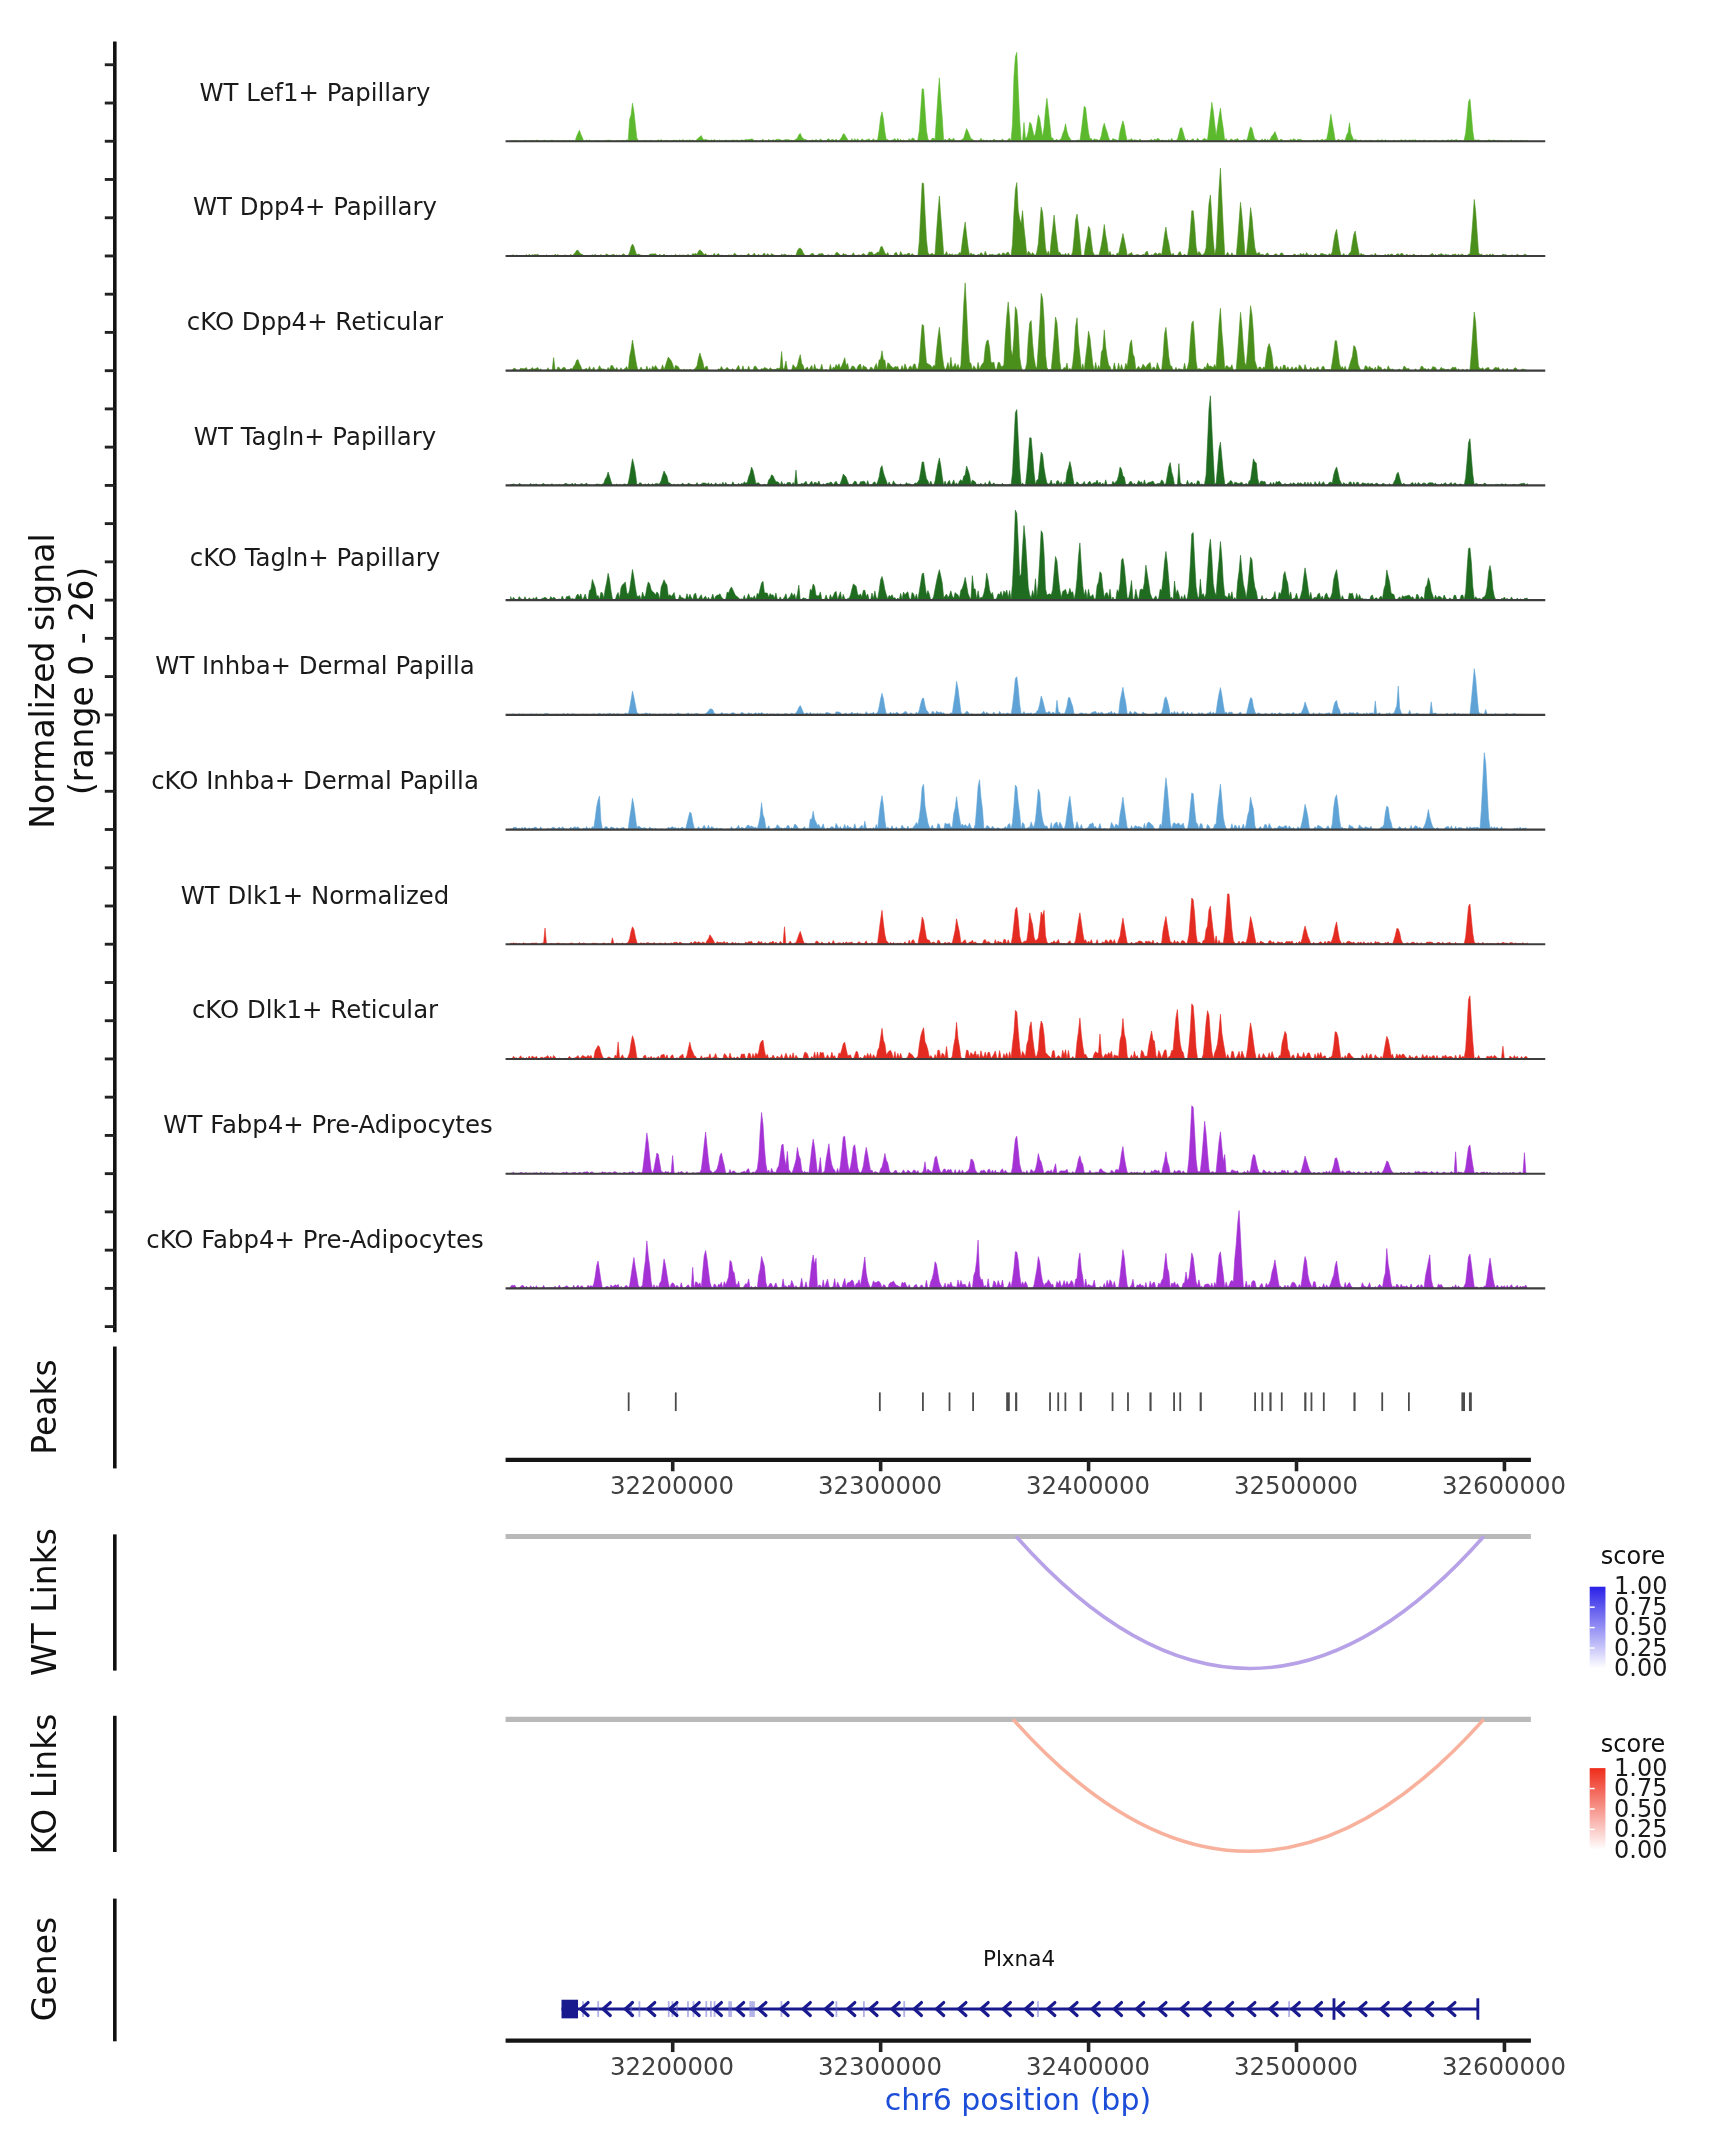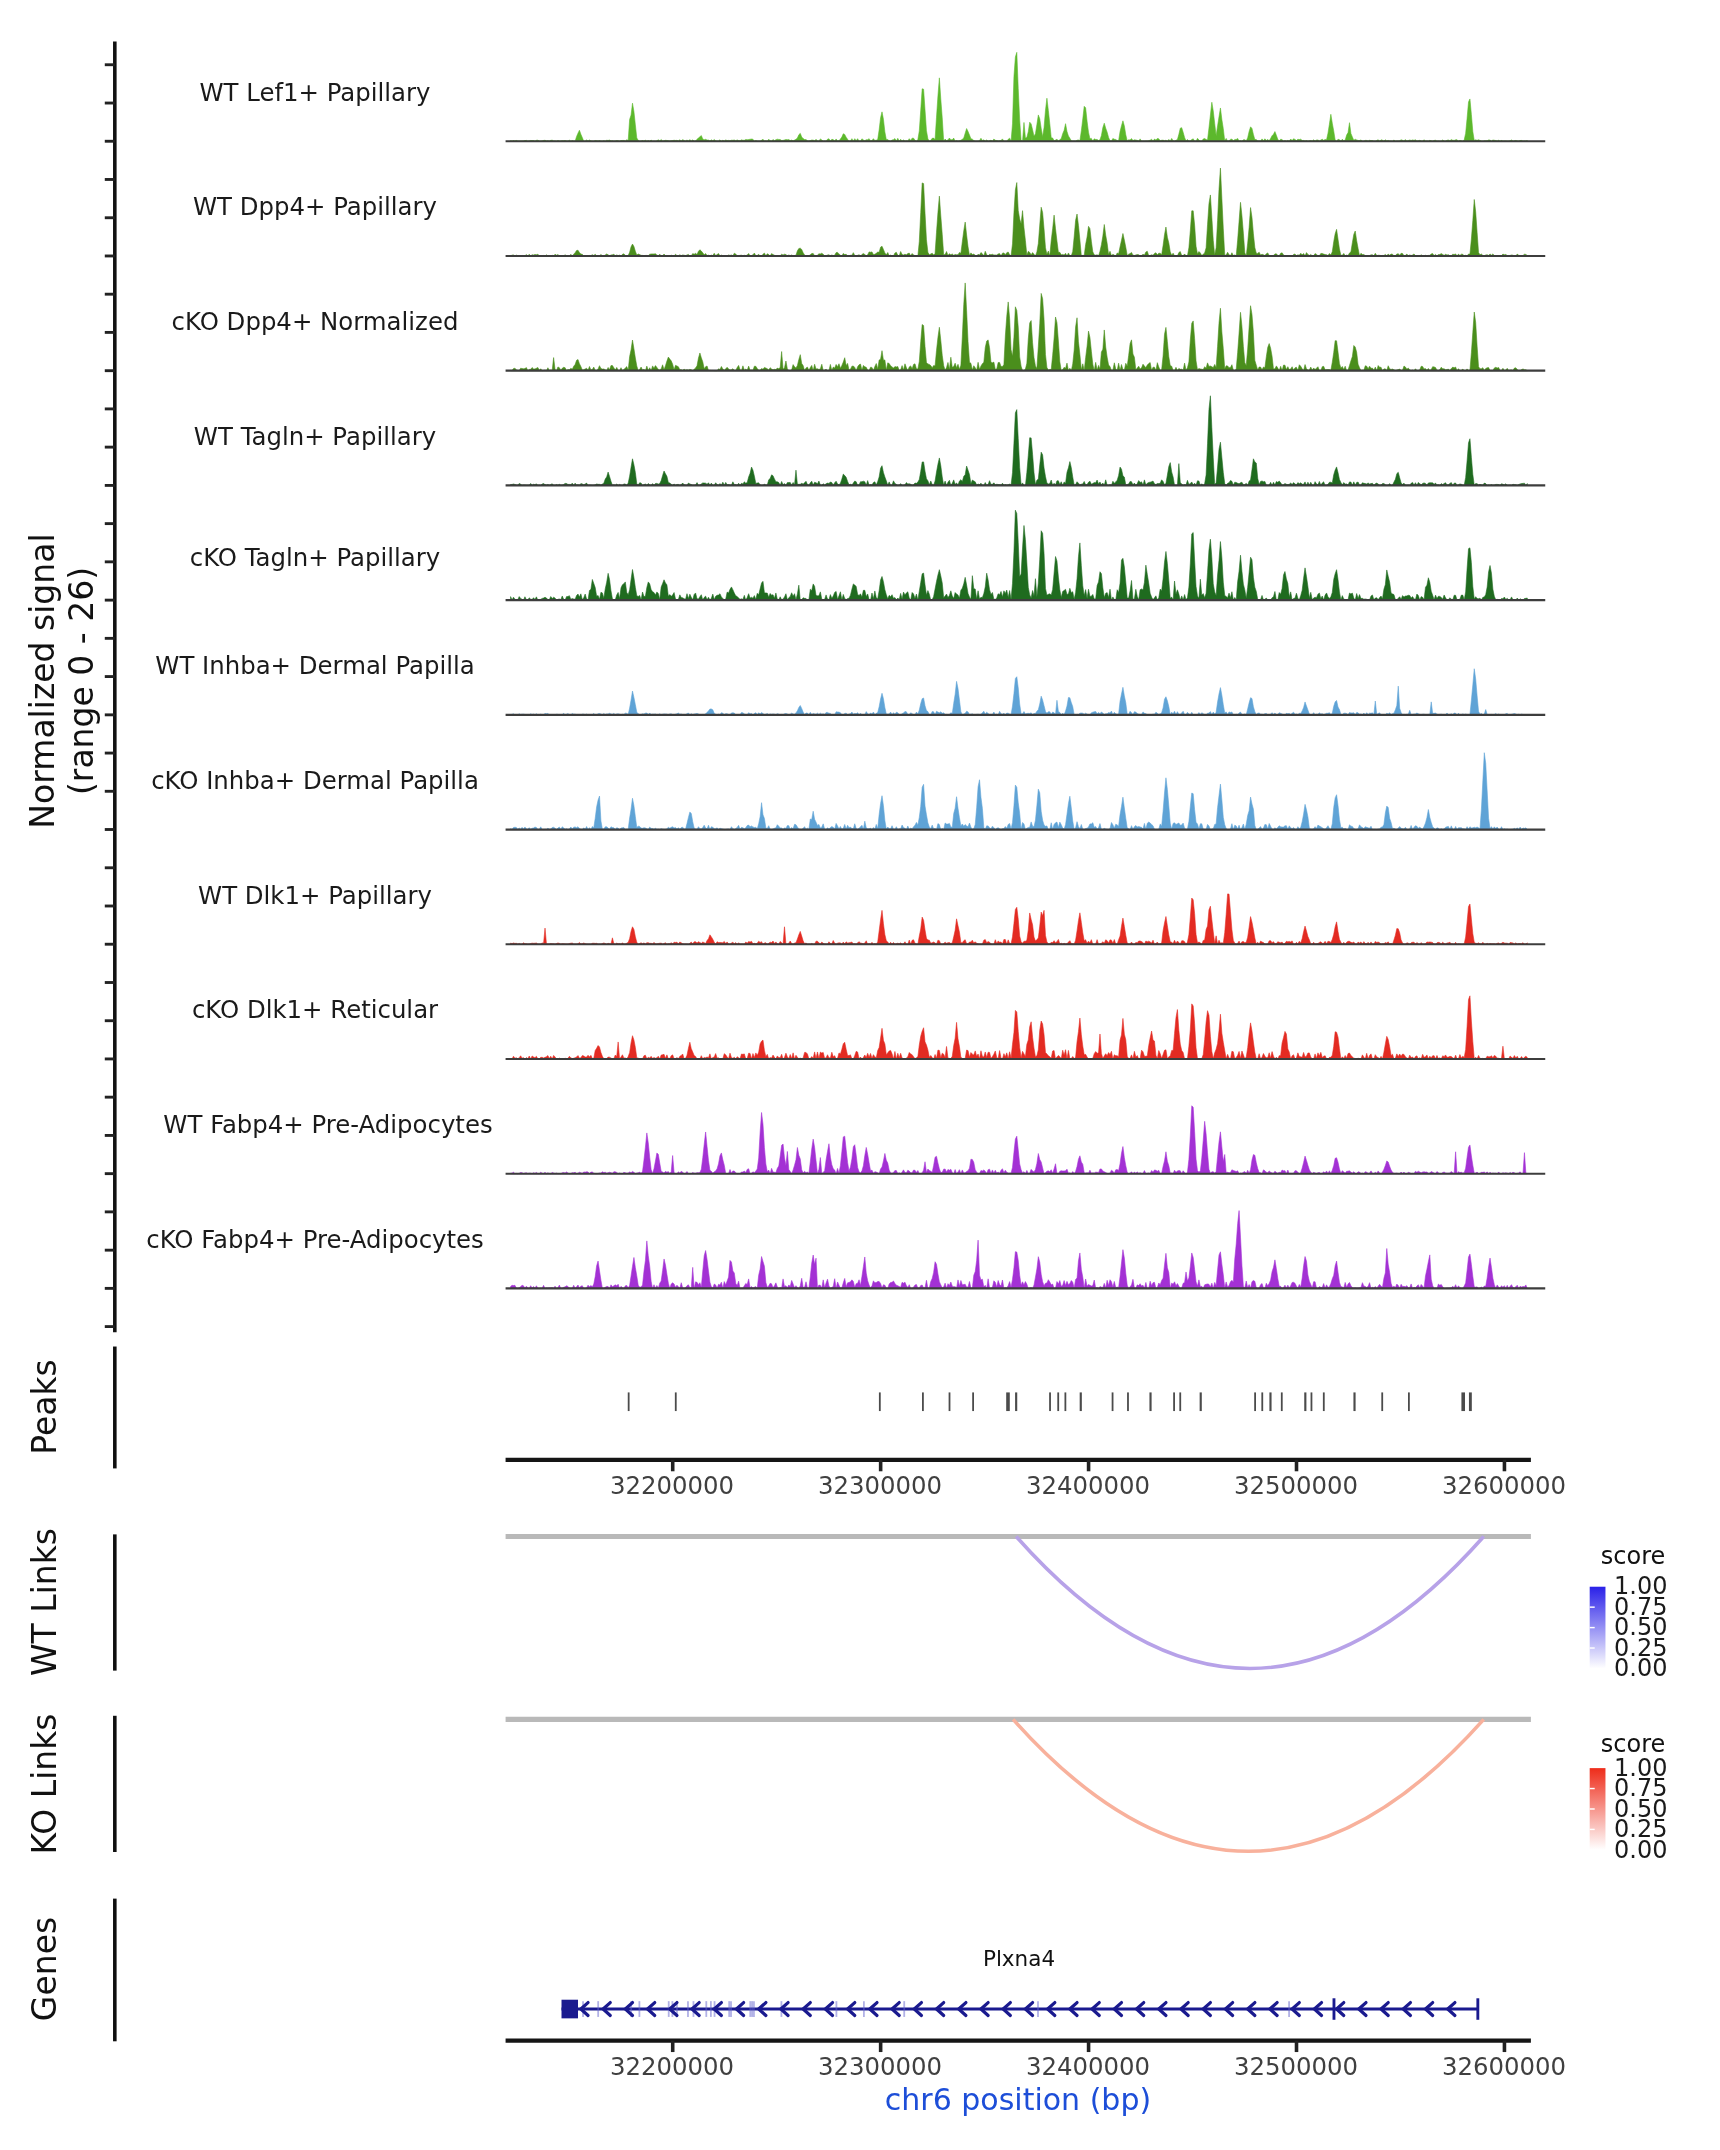--- a/index.html
+++ b/index.html
@@ -222,26 +222,26 @@
     <div class="lbl rot ylab" style="left:81px;top:681px;">(range 0 - 26)</div>
 
     <div class="lbl rot sec-lbl" style="left:44px;top:1407px;">Peaks</div>
     <div class="lbl rot sec-lbl" style="left:44px;top:1602px;">WT Links</div>
     <div class="lbl rot sec-lbl" style="left:44px;top:1784px;">KO Links</div>
     <div class="lbl rot sec-lbl" style="left:44px;top:1969px;">Genes</div>
 
     <div id="track-labels">
         <div class="lbl track-lbl" style="left:315px;top:92px;">WT Lef1+ Papillary</div>
         <div class="lbl track-lbl" style="left:315px;top:206px;">WT Dpp4+ Papillary</div>
-        <div class="lbl track-lbl" style="left:315px;top:321px;">cKO Dpp4+ Normalized</div>
+        <div class="lbl track-lbl" style="left:315px;top:321px;">cKO Dpp4+ Reticular</div>
         <div class="lbl track-lbl" style="left:315px;top:436px;">WT Tagln+ Papillary</div>
         <div class="lbl track-lbl" style="left:315px;top:551px;margin-top:6px;">cKO Tagln+ Papillary</div>
         <div class="lbl track-lbl" style="left:315px;top:665px;">WT Inhba+ Dermal Papilla</div>
         <div class="lbl track-lbl" style="left:315px;top:780px;">cKO Inhba+ Dermal Papilla</div>
-        <div class="lbl track-lbl" style="left:315px;top:895px;">WT Dlk1+ Papillary</div>
+        <div class="lbl track-lbl" style="left:315px;top:895px;">WT Dlk1+ Normalized</div>
         <div class="lbl track-lbl" style="left:315px;top:1009px;">cKO Dlk1+ Reticular</div>
         <div class="lbl track-lbl" style="left:315px;top:1124px;margin-left:13px;">WT Fabp4+ Pre-Adipocytes</div>
         <div class="lbl track-lbl" style="left:315px;top:1239px;">cKO Fabp4+ Pre-Adipocytes</div>
       </div>
     <div id="axis1-ticks">
         <div class="lbl tick-lbl" style="left:672px;top:1485px;">32200000</div>
         <div class="lbl tick-lbl" style="left:880px;top:1485px;">32300000</div>
         <div class="lbl tick-lbl" style="left:1088px;top:1485px;">32400000</div>
         <div class="lbl tick-lbl" style="left:1296px;top:1485px;">32500000</div>
         <div class="lbl tick-lbl" style="left:1504px;top:1485px;">32600000</div>

